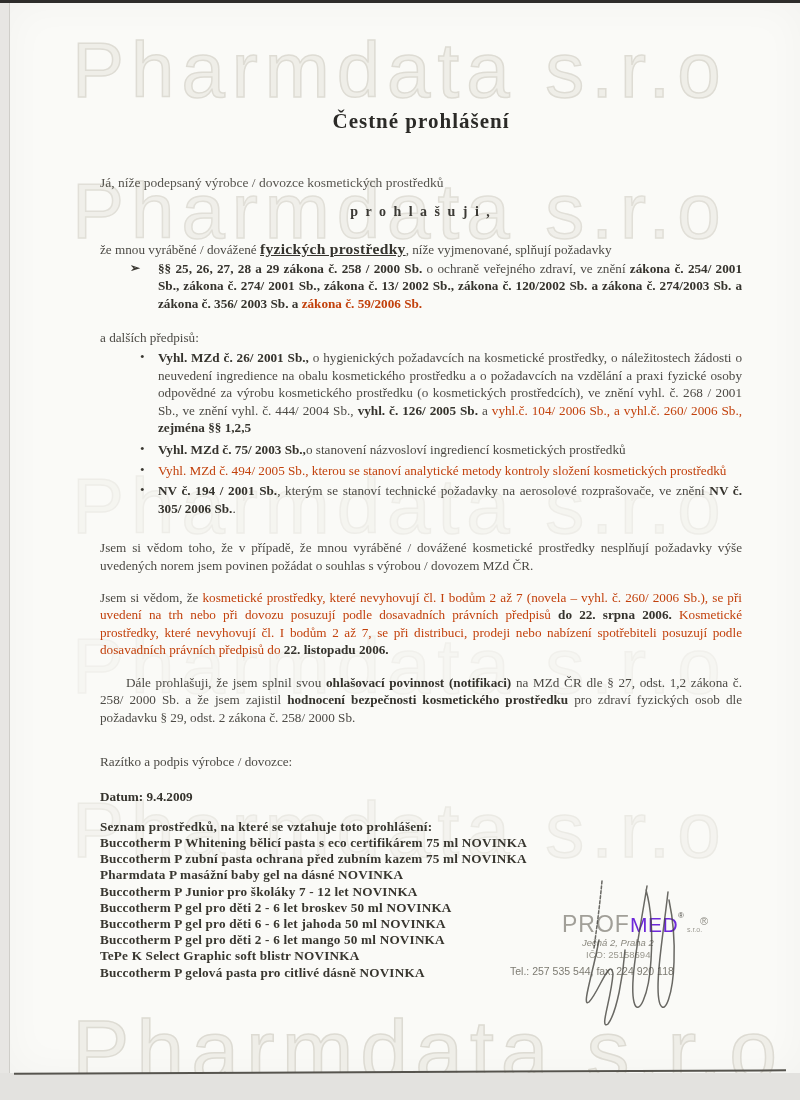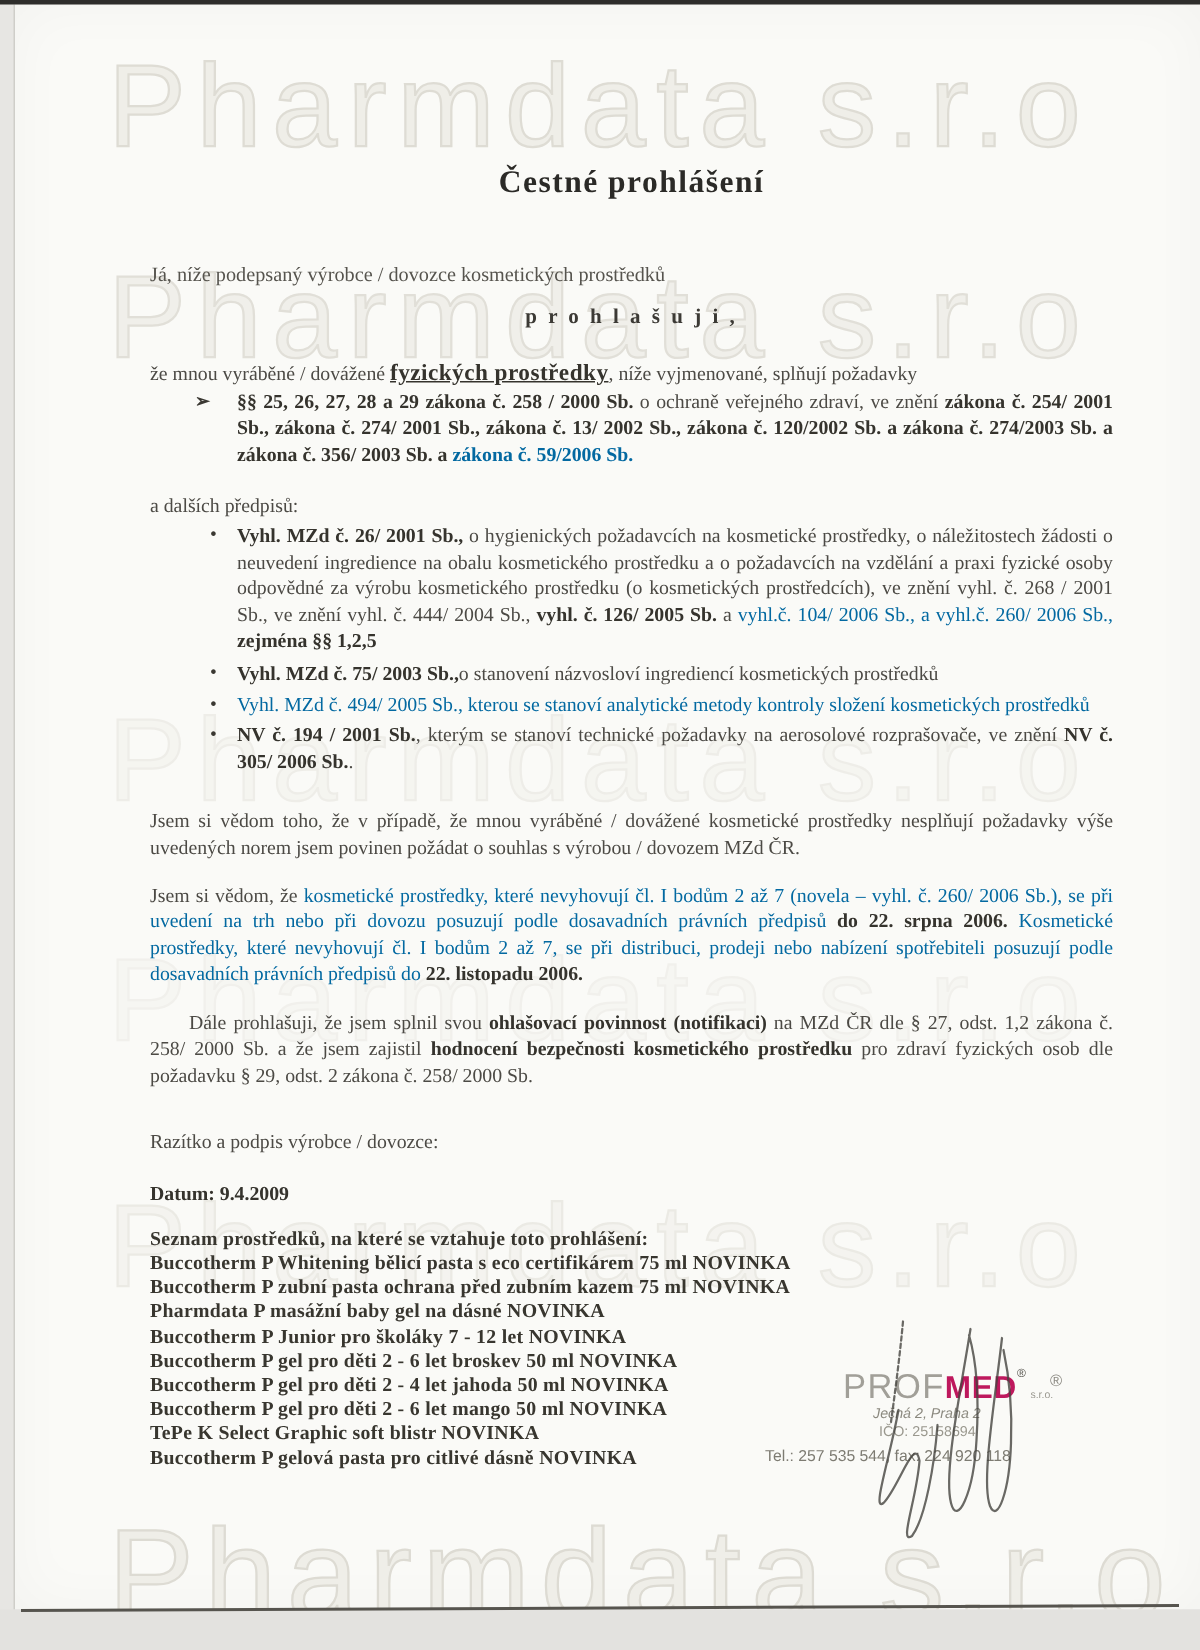--- a/index.html
+++ b/index.html
@@ -53,21 +53,21 @@
   }
   .intro-line {
     margin-top:41px; text-align:left; font-size:13.5px; color:#56544e;
   }
   .declare-line {
     margin-top:13px; text-align:center; font-size:14px; font-weight:bold;
     color:#3c3a35; letter-spacing:2px;
   }
   .block { font-size:13.2px; line-height:17.6px; color:#4c4a45; text-align:justify; }
   .block .bold { font-weight:bold; color:#35332d; }
-  .block .faded { color:#0369a1; }
+  .block .faded { color:#c2410c; }
   .block .underlined { text-decoration:underline; }
   .block .big { font-size:15.5px; letter-spacing:0.3px; }
   .block.arrow, .block.bullet { position:relative; padding-left:58px; }
   .block.arrow .marker {
     position:absolute; left:30px; top:0; font-weight:bold; color:#3a3832; font-size:12px;
   }
   .block.bullet .marker {
     position:absolute; left:40px; top:-1px; color:#3a3832; font-size:13px;
   }
   .block.indent-first { text-indent:26px; }
@@ -79,21 +79,21 @@
   
   .stamp {
     position:absolute; left:500px; top:902px; width:275px; height:90px;
     z-index:2; font-family:"Liberation Sans", sans-serif;
   }
   .stamp .brand { position:absolute; left:52px; top:6px; white-space:nowrap; }
   .stamp .brand-light {
     font-size:23px; color:#a19f98; letter-spacing:1px; font-weight:normal;
   }
   .stamp .brand-bold {
-    font-size:21px; color:#be185d; font-weight:bold; letter-spacing:0.5px;
+    font-size:21px; color:#6d28d9; font-weight:normal; letter-spacing:0.5px;
   }
   .stamp .brand-mark { font-size:8px; color:#504e48; vertical-align:top; }
   .stamp .brand-suffix { font-size:7px; color:#9b9991; margin-left:3px; }
   .stamp .reg-symbol {
     position:absolute; left:190px; top:10px; font-size:11px; color:#8d8b84;
   }
   .stamp .addr1 { position:absolute; left:72px; top:32px; font-size:9.5px; color:#8b897f;font-style:italic; }
   .stamp .addr2 { position:absolute; left:76px; top:44px; font-size:9.5px; color:#9a988e; }
   .stamp .tel   { position:absolute; left:0px;  top:60px; font-size:10.5px; color:#7d7b72; white-space:nowrap; }
   .signature {
@@ -137,21 +137,21 @@
       </div>
 
     <div class="products">
       <div class="list-header">Seznam prostředků, na které se vztahuje toto prohlášení:</div>
       <div id="products-host">
           <div class="product-line">Buccotherm P Whitening bělicí pasta s eco certifikárem 75 ml NOVINKA</div>
           <div class="product-line">Buccotherm P zubní pasta ochrana před zubním kazem 75 ml NOVINKA</div>
           <div class="product-line">Pharmdata P masážní baby gel na dásné NOVINKA</div>
           <div class="product-line">Buccotherm P Junior pro školáky 7 - 12 let NOVINKA</div>
           <div class="product-line">Buccotherm P gel pro děti 2 - 6 let broskev 50 ml NOVINKA</div>
-          <div class="product-line">Buccotherm P gel pro děti 2 - 4 let jahoda 50 ml NOVINKA</div>
+          <div class="product-line">Buccotherm P gel pro děti 6 - 6 let jahoda 50 ml NOVINKA</div>
           <div class="product-line">Buccotherm P gel pro děti 2 - 6 let mango 50 ml NOVINKA</div>
           <div class="product-line">TePe K Select Graphic soft blistr  NOVINKA</div>
           <div class="product-line">Buccotherm P gelová pasta pro citlivé dásně NOVINKA</div>
         </div>
     </div>
   </div>
 
   <div class="stamp">
     <div class="brand">
       <span class="brand-light">PROF</span><span class="brand-bold">MED</span><span class="brand-mark">®</span><span class="brand-suffix">s.r.o.</span>

